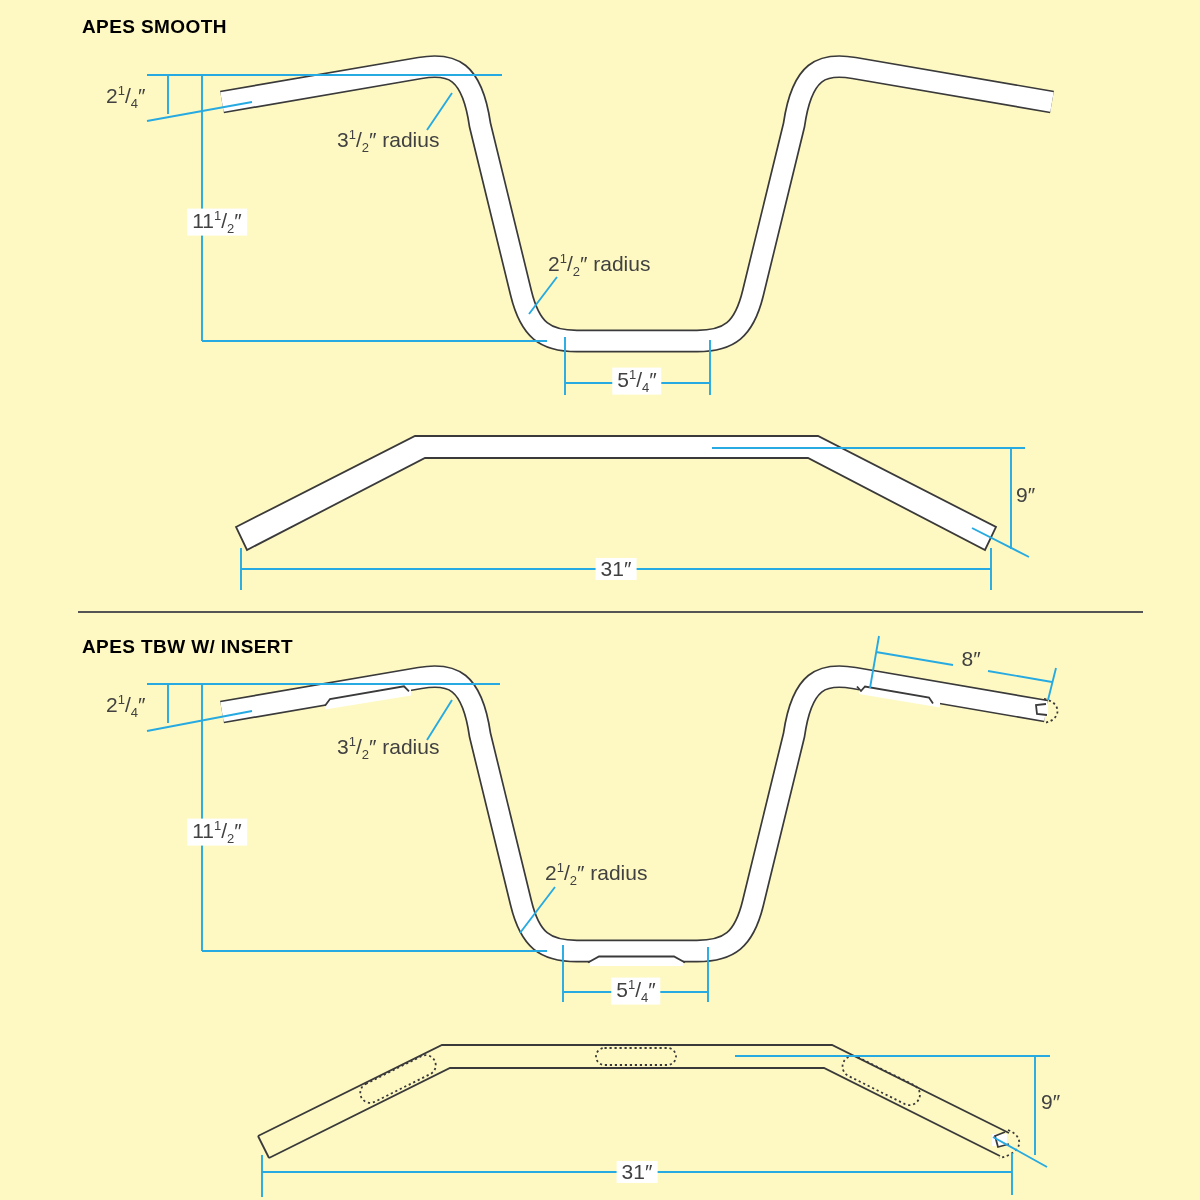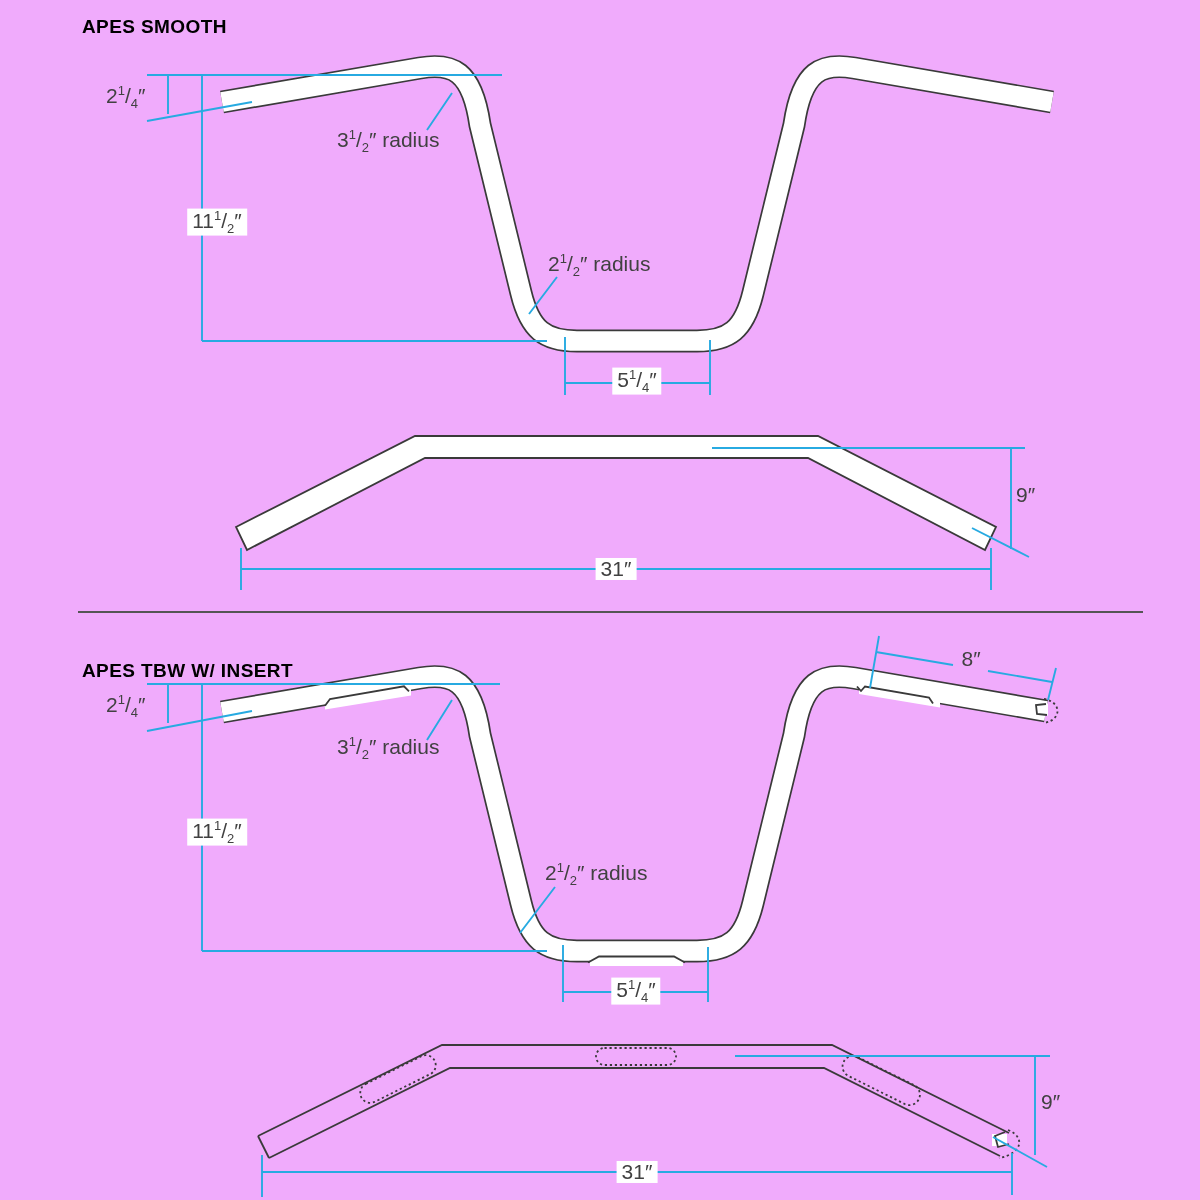--- a/index.html
+++ b/index.html
@@ -1,16 +1,16 @@
 <!DOCTYPE html>
 <html><head>
 <meta charset="utf-8">
 <style>
   html,body{margin:0;padding:0;background:#fff}
-  .page{position:relative;width:1200px;height:1200px;background:#f0abfc;
+  .page{position:relative;width:1200px;height:1200px;background:#fef9c3;
         font-family:"Liberation Sans",sans-serif;overflow:hidden}
   svg.diagram{position:absolute;left:0;top:0}
   .tb{stroke:#3a3a3a;stroke-width:23;fill:none}
   .tw{stroke:#ffffff;stroke-width:19.6;fill:none}
   .ol{stroke:#3a3a3a;stroke-width:1.8;fill:#ffffff}
   .thin{stroke:#3a3a3a;stroke-width:1.8;fill:none}
   .wfill{fill:#ffffff;stroke:none}
   .dot{stroke:#3a3a3a;stroke-width:1.8;fill:none;stroke-dasharray:2.2 2.8}
   .blu path{stroke:#27AAE1;stroke-width:1.9;fill:none}
   .divider{stroke:#555555;stroke-width:2.2}
@@ -98,21 +98,21 @@
   <div class="lbl ctr bgw" style="left:217px;top:222px"><span>11</span><sup>1</sup><span>/</span><sub>2</sub><span>″</span></div>
 
   <div class="lbl" style="left:548px;top:252px"><span>2</span><sup>1</sup><span>/</span><sub>2</sub><span>″</span><span> radius</span></div>
 
   <div class="lbl ctr bgw" style="left:637px;top:381px"><span>5</span><sup>1</sup><span>/</span><sub>4</sub><span>″</span></div>
 
   <div class="lbl ctr bgw" style="left:616px;top:569px"><span>31</span><span>″</span></div>
 
   <div class="lbl" style="left:1016px;top:484px"><span>9</span><span>″</span></div>
 
-  <div class="ttl" style="left:82px;top:660px">APES TBW W/ INSERT</div>
+  <div class="ttl" style="left:82px;top:636px">APES TBW W/ INSERT</div>
 
   <div class="lbl" style="left:106px;top:693px"><span>2</span><sup>1</sup><span>/</span><sub>4</sub><span>″</span></div>
 
   <div class="lbl" style="left:337px;top:735px"><span>3</span><sup>1</sup><span>/</span><sub>2</sub><span>″</span><span> radius</span></div>
 
   <div class="lbl ctr bgw" style="left:217px;top:832px"><span>11</span><sup>1</sup><span>/</span><sub>2</sub><span>″</span></div>
 
   <div class="lbl" style="left:545px;top:861px"><span>2</span><sup>1</sup><span>/</span><sub>2</sub><span>″</span><span> radius</span></div>
 
   <div class="lbl ctr bgw" style="left:636px;top:991px"><span>5</span><sup>1</sup><span>/</span><sub>4</sub><span>″</span></div>

